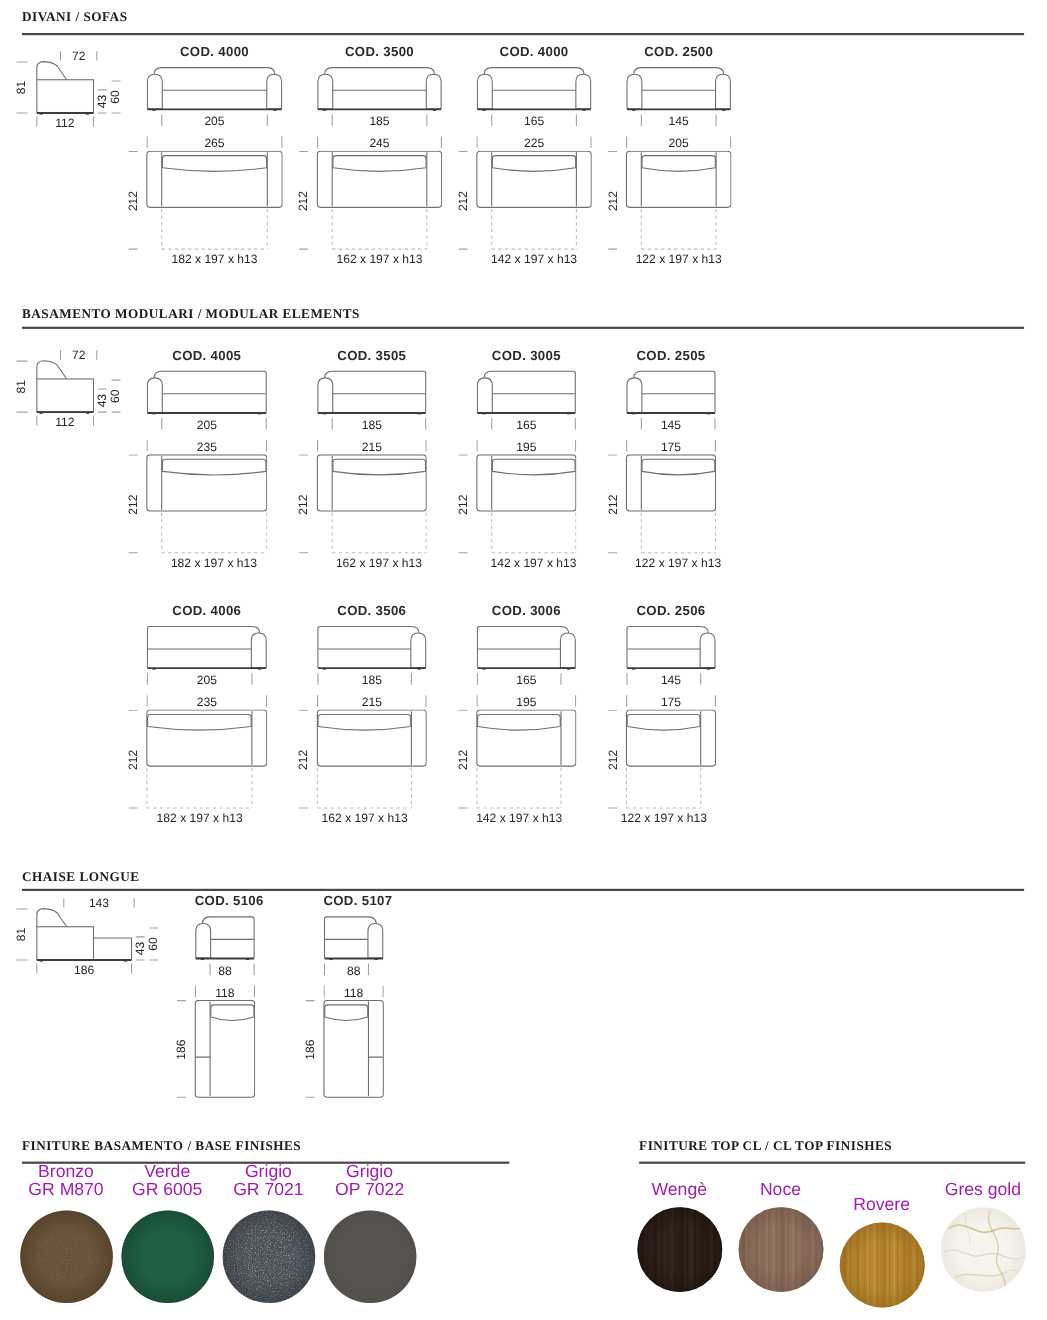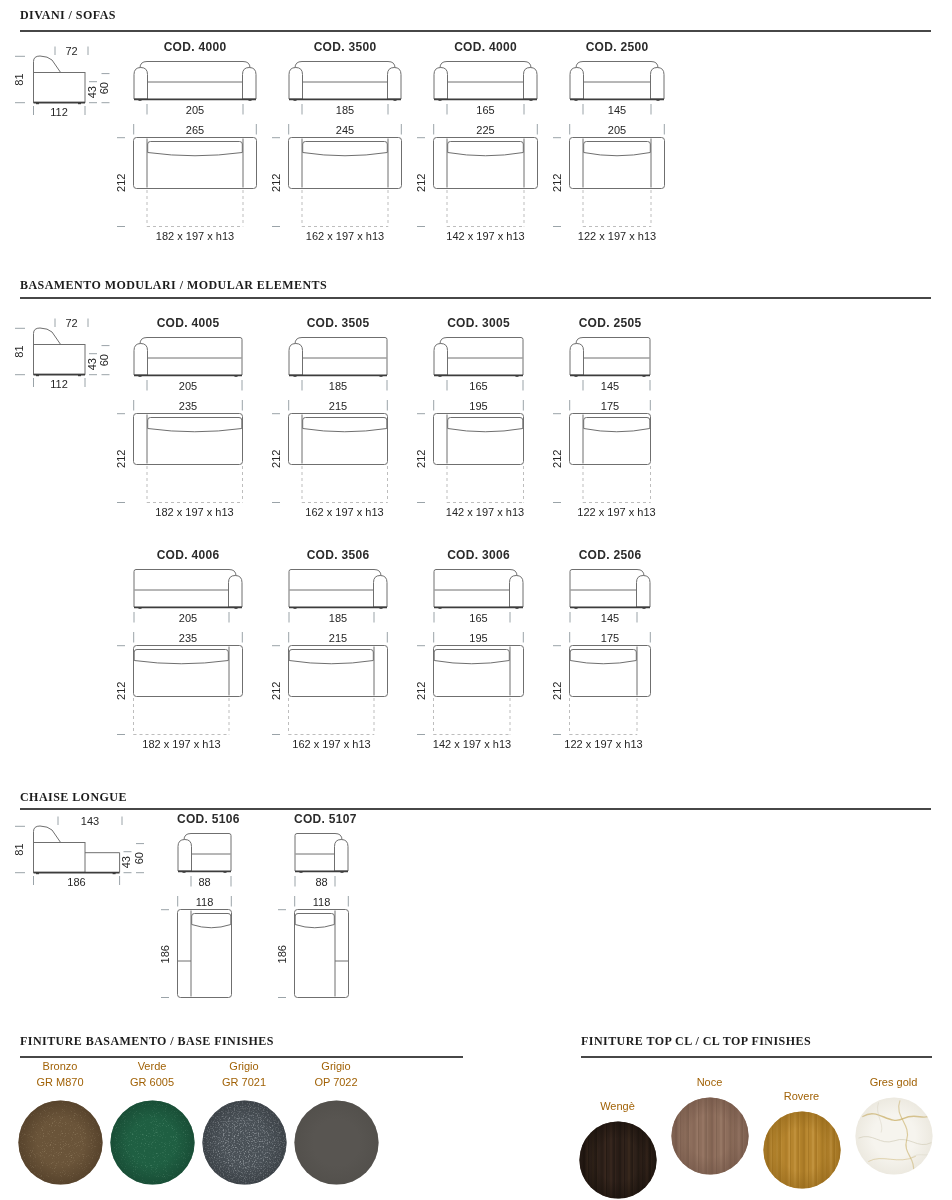--- a/index.html
+++ b/index.html
@@ -7,21 +7,21 @@
          font-family:"Liberation Sans",sans-serif;overflow:hidden;}
   .sec-title{position:absolute;font-size:12px;font-weight:700;letter-spacing:.45px;
              color:#1c1c1c;line-height:14px;white-space:nowrap;font-family:Liberation Serif, serif;}
   .sec-rule{position:absolute;height:2px;background:#474747;}
   .col{position:absolute;}
   .code{display:block;height:18px;line-height:15px;text-align:center;font-size:12px;
         font-weight:700;color:#2b2b2b;letter-spacing:.3px;white-space:nowrap;}
   .bed{display:block;position:relative;margin-top:2px;height:14px;line-height:13px;
        text-align:center;font-size:11px;color:#262626;white-space:nowrap;}
   .cell{position:absolute;text-align:center;}
-  .fname{font-size:11px;line-height:16px;color:#a16207;white-space:nowrap;}
+  .fname{font-size:16px;line-height:16px;color:#a21caf;white-space:nowrap;}
   svg{display:block;}
 </style>
 </head>
 <body>
 
 <div id="sheet">
     <div class="sec-title" style="left: 20px; top: 8px;">DIVANI / SOFAS</div>
     <div class="sec-rule" style="left: 20px; top: 30px; width: 911px;"></div>
     <svg width="130" height="84" viewBox="0 0 130 84" style="position: absolute; left: 13px; top: 44px;">
       <rect x="20.5" y="28.5" width="51.5" height="29.8" fill="none" stroke="#6f6f6f"></rect>
@@ -646,21 +646,21 @@
               <stop offset="100%" stop-color="#46443f" stop-opacity="0.28"></stop>
             </radialGradient>
           </defs>
           <circle cx="42.5" cy="42.5" r="42.1" fill="#585551"></circle>
           <circle cx="42.5" cy="42.5" r="42.1" fill="url(#vgbase3)"></circle>
         </svg>
       </div>
     </div>
     <div class="sec-title" style="left: 581px; top: 1034px;">FINITURE TOP CL / CL TOP FINISHES</div>
     <div class="sec-rule" style="left: 581px; top: 1056px; width: 351px;"></div>
-    <div class="cell" style="left: 572px; top: 1074px; width: 91px; margin-top: 24px;">
+    <div class="cell" style="left: 572px; top: 1074px; width: 91px;">
       <div class="fname">Wengè</div>
       <div style="margin-top: 7px; display: flex; justify-content: center;">
         <svg width="78" height="78" viewBox="0 0 78 78">
           <defs>
             <clipPath id="cptop0">
               <circle cx="39" cy="39" r="38.6"></circle>
             </clipPath>
             <radialGradient id="vgtop0">
               <stop offset="55%" stop-color="#150e09" stop-opacity="0"></stop>
               <stop offset="100%" stop-color="#150e09" stop-opacity="0.5"></stop>

